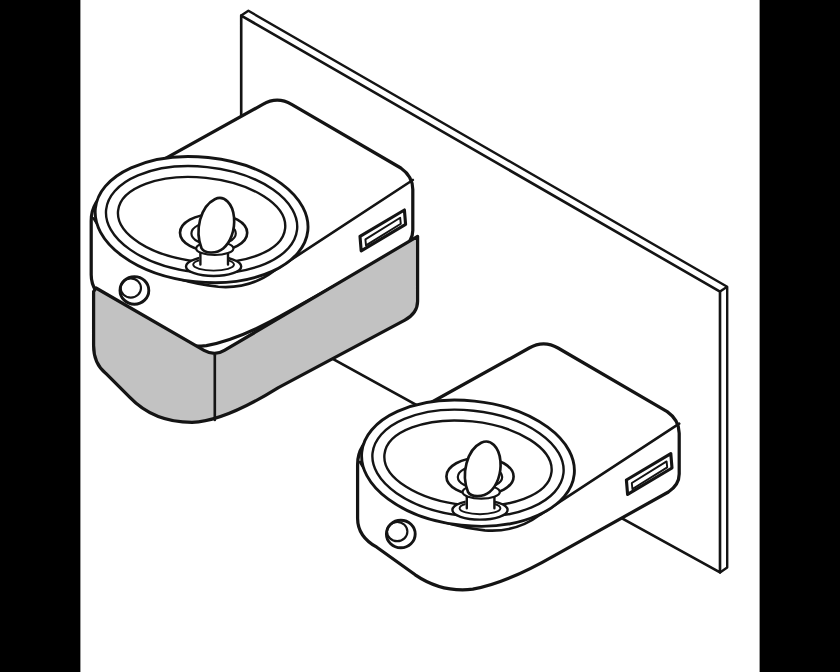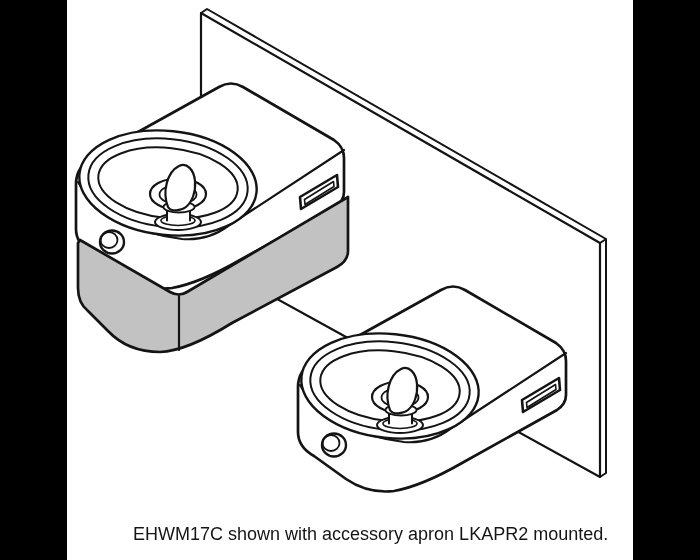--- a/index.html
+++ b/index.html
@@ -98,14 +98,13 @@
                  L78,243 Z" fill="#c2c2c2"></path>
         <path class="nofill" stroke-width="2.2" d="M179,296 L179,350"></path>
       </g>
     </g>
 
     <g>
       <use href="#unit-base" xlink:href="#unit-base" transform="translate(222,203)"></use>
     </g>
   </svg>
 
-  <div id="caption">EHWM17C shown with accessory apron LKAPR2 mounted.</div>
 </div>
 
 </body></html>

